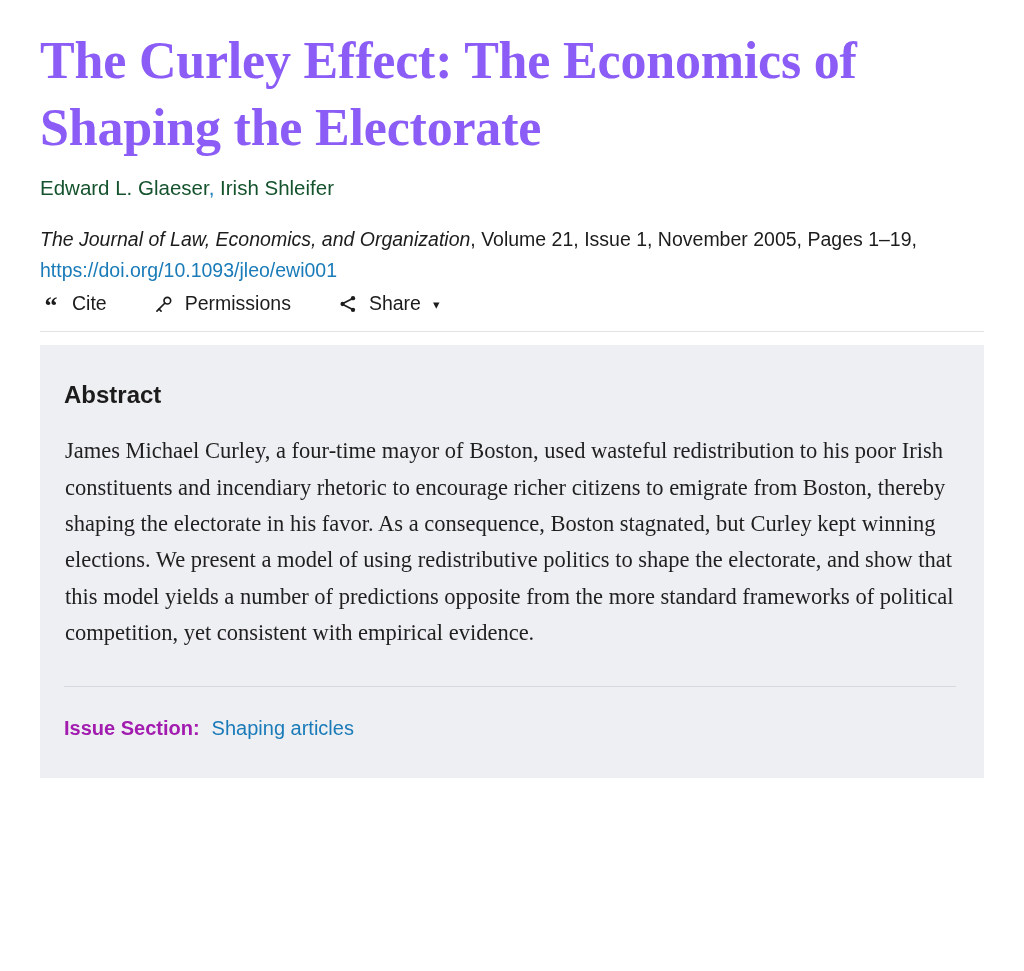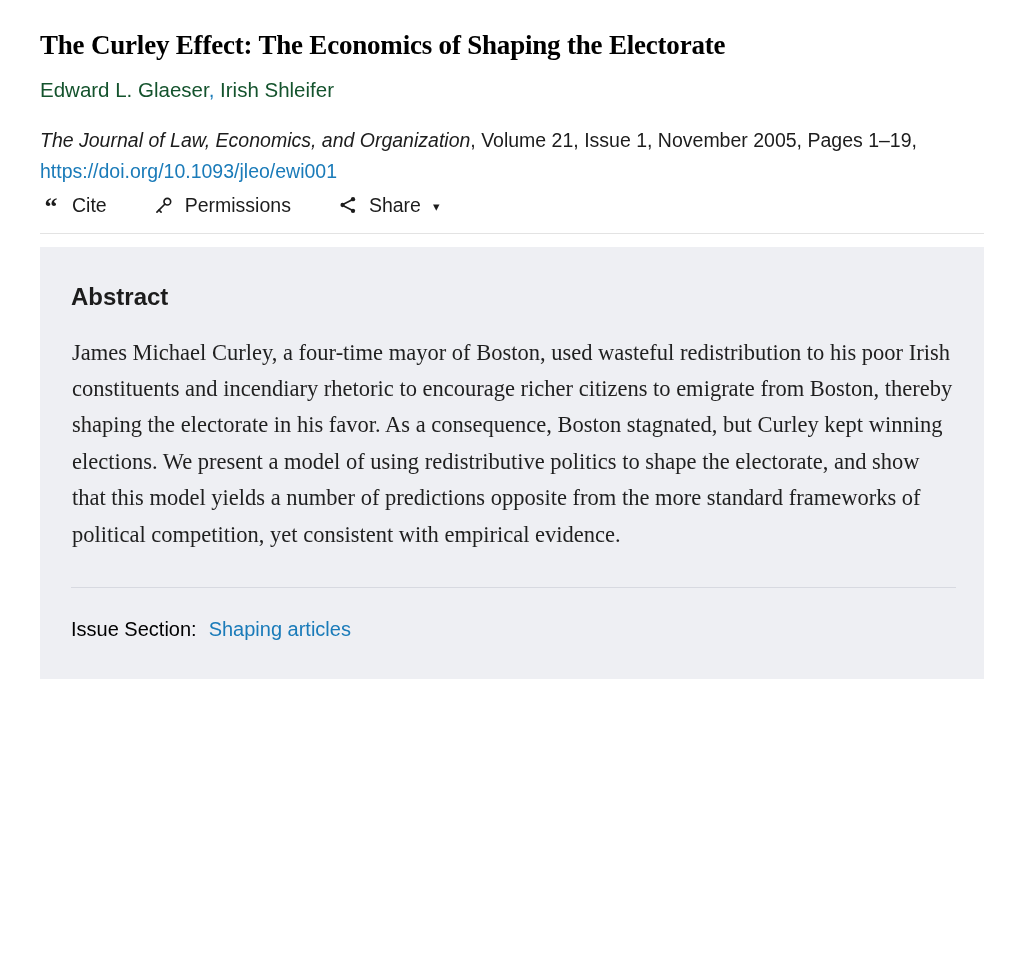--- a/index.html
+++ b/index.html
@@ -14,24 +14,24 @@
     color: #222222;
     -webkit-font-smoothing: antialiased;
   }
   .page {
     width: 1024px;
     box-sizing: border-box;
     padding: 28px 40px 0 40px;
   }
   .article-title {
     font-family: "Liberation Serif", serif;
-    font-size: 27px;
+    font-size: 52px;
     line-height: 1.28;
     font-weight: bold;
-    color: #000000;
+    color: #8b5cf6;
     margin: 0 0 14px 0;
     letter-spacing: -0.2px;
     max-width: 900px;
   }
   .authors {
     font-size: 20.5px;
     line-height: 1.3;
     margin: 0 0 22px 0;
   }
   .authors a {
@@ -100,21 +100,21 @@
     transform: translateY(2px);
   }
   .caret {
     font-size: 13px;
     margin-left: 2px;
     transform: translateY(1px);
   }
   .abstract-block {
     background: #eeeff3;
     margin-top: 13px;
-    padding: 30px 28px 30px 31px;
+    padding: 30px 28px 30px 24px;
     box-sizing: border-box;
   }
   .abstract-inner {
     padding: 0 0 0 0;
   }
   .abstract-heading {
     font-size: 24px;
     font-weight: bold;
     color: #1c1c1c;
     margin: 6px 0 24px 0;
@@ -133,22 +133,22 @@
     margin: 34px 0 30px 0;
   }
   .issue-section {
     font-size: 20px;
     display: flex;
     align-items: baseline;
     gap: 12px;
     padding-bottom: 8px;
   }
   .issue-section .label {
-    font-weight: normal;
-    color: #000000;
+    font-weight: bold;
+    color: #a21caf;
   }
   .issue-section a {
     color: #1a7bb9;
     text-decoration: none;
   }
 </style>
 </head>
 <body>
 
 <div class="page">

